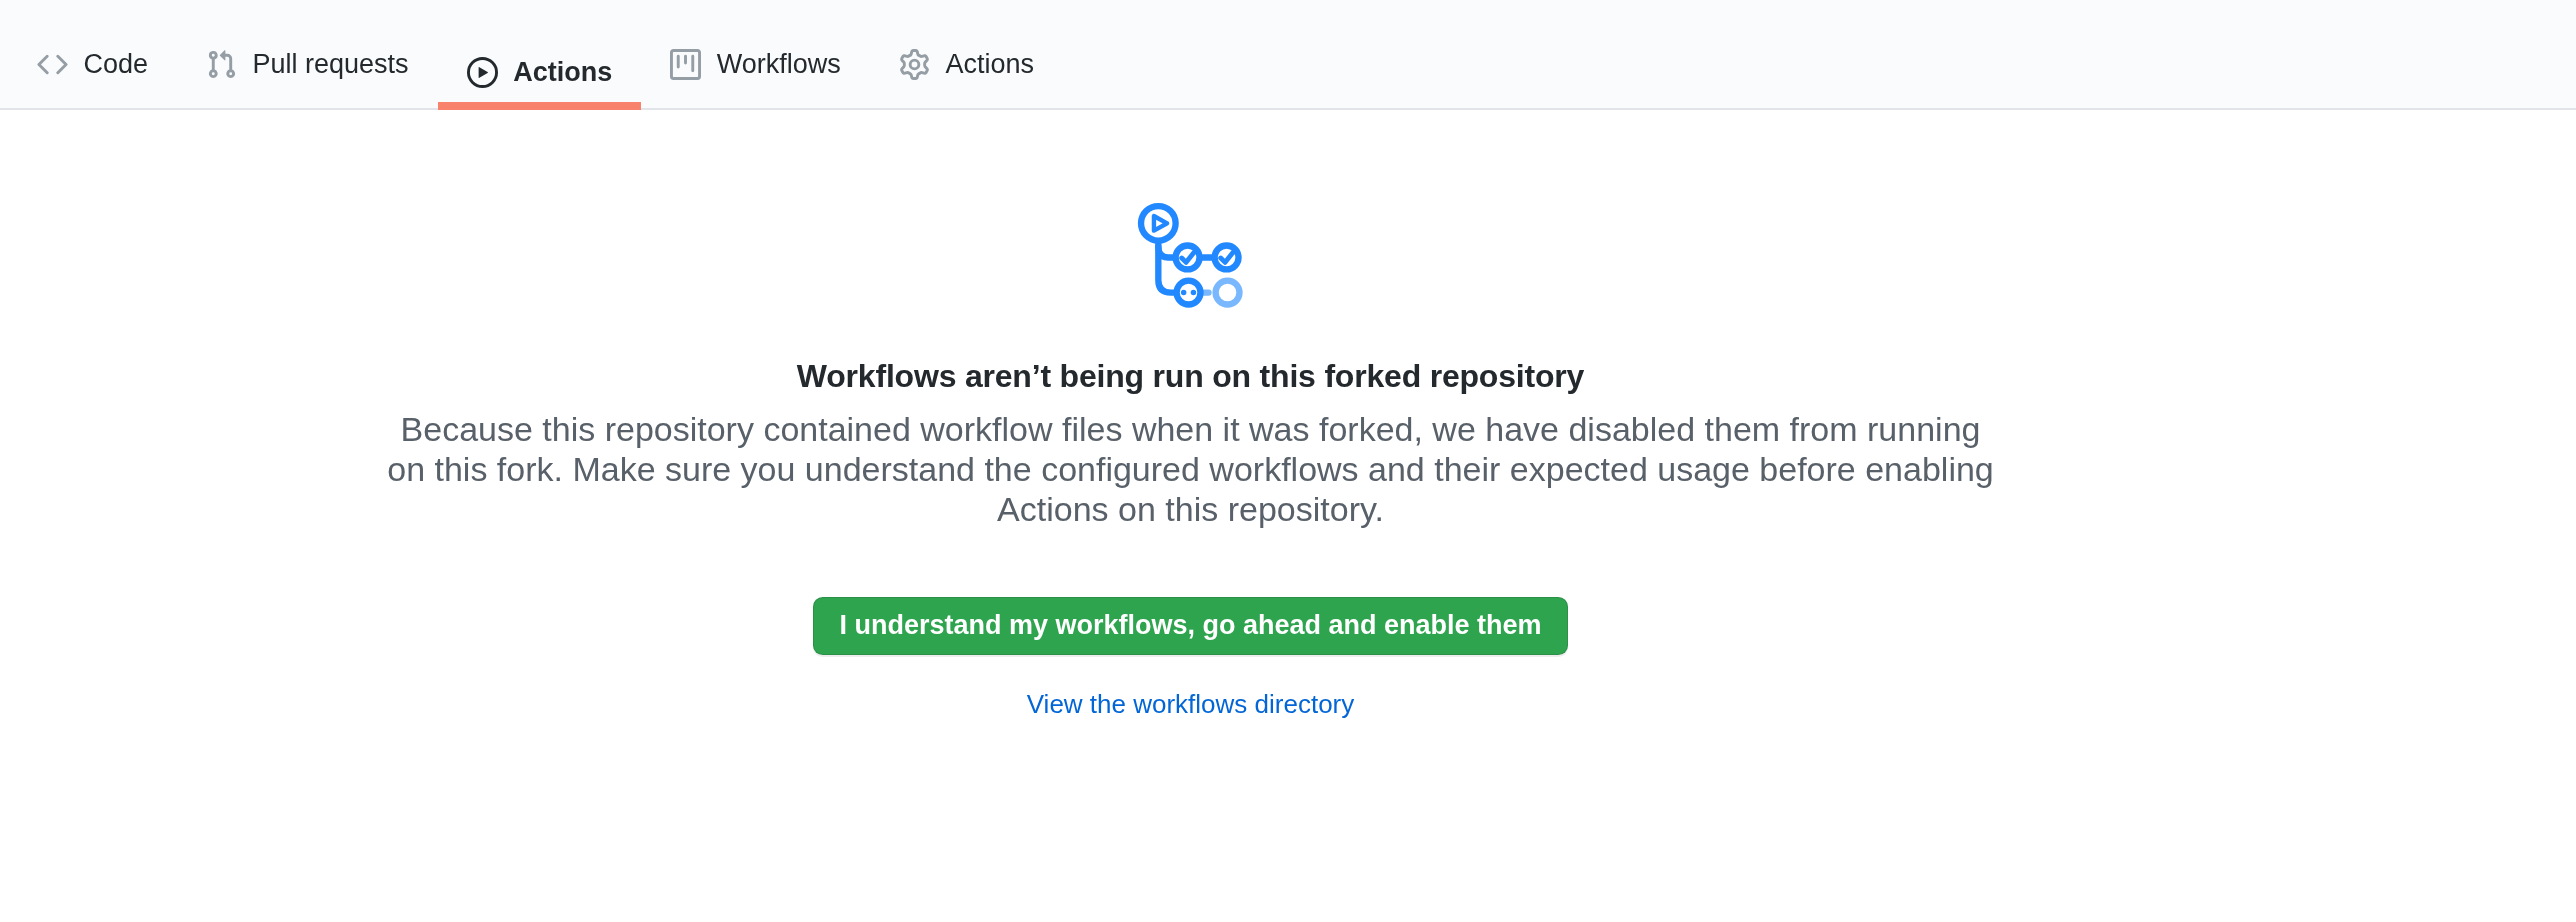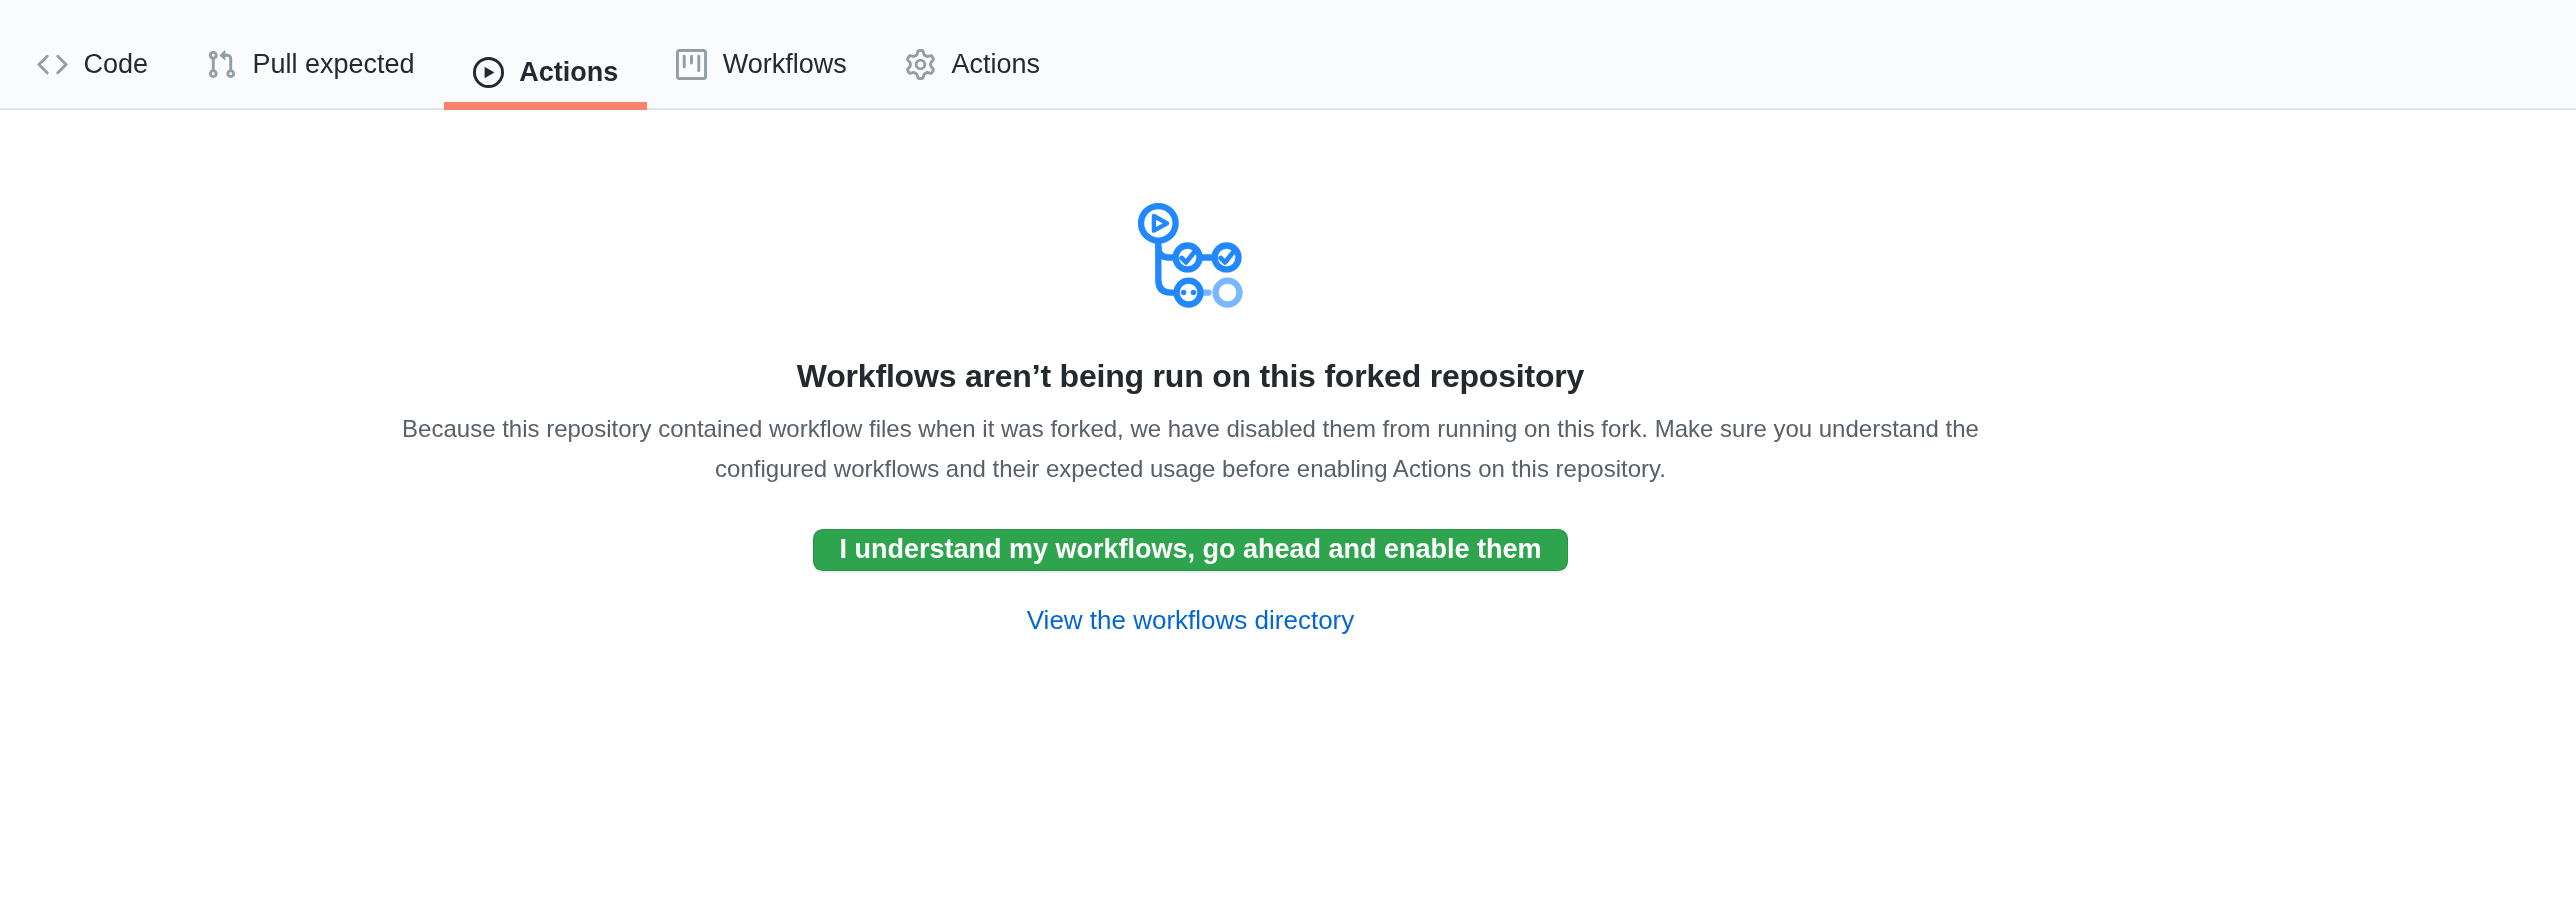--- a/index.html
+++ b/index.html
@@ -48,24 +48,24 @@
     padding-top:88px;text-align:center;
   }
   .workflow-illustration{width:117px;height:117px;}
   .workflow-illustration svg{display:block;}
   h1.es-title{
     margin:41px 0 0;font-size:32px;line-height:40px;font-weight:700;
     color:var(--heading);letter-spacing:-0.2px;
   }
   p.es-desc{
     margin:12.7px 0 0;max-width:1622px;
-    font-size:24px;line-height:40px;color:var(--body-text);
+    font-size:34px;line-height:40px;color:var(--body-text);
   }
   button.es-primary{
-    margin-top:40px;height:42px;padding:0 25.4px;
+    margin-top:68px;height:58px;padding:0 25.4px;
     background:var(--btn-green);color:#ffffff;
     font-family:inherit;font-size:27px;font-weight:700;line-height:1;
     border:1px solid rgba(27,31,35,0.15);border-radius:9.8px;
     box-shadow:0 2px 0 rgba(27,31,35,0.08);
     cursor:pointer;white-space:nowrap;
   }
   a.es-link{
     margin-top:34px;font-size:26px;line-height:1.2;
     color:var(--link-blue);text-decoration:none;cursor:pointer;
   }
@@ -81,21 +81,21 @@
         </svg>
       </span>
       <span class="tab-label">Code</span>
     </a>
     <a class="tab">
       <span class="tab-icon">
         <svg width="31" height="31" viewBox="0 0 16 16">
           <path d="M1.5 3.25a2.25 2.25 0 1 1 3 2.122v5.256a2.251 2.251 0 1 1-1.5 0V5.372A2.25 2.25 0 0 1 1.5 3.25Zm5.677-.177L9.573.677A.25.25 0 0 1 10 .854V2.5h1A2.5 2.5 0 0 1 13.5 5v5.628a2.251 2.251 0 1 1-1.5 0V5a1 1 0 0 0-1-1h-1v1.646a.25.25 0 0 1-.427.177L7.177 3.427a.25.25 0 0 1 0-.354ZM3.75 2.5a.75.75 0 1 0 0 1.5.75.75 0 0 0 0-1.5Zm0 9.5a.75.75 0 1 0 0 1.5.75.75 0 0 0 0-1.5Zm8.25.75a.75.75 0 1 0 1.5 0 .75.75 0 0 0-1.5 0Z"></path>
         </svg>
       </span>
-      <span class="tab-label">Pull expected</span>
+      <span class="tab-label">Pull requests</span>
     </a>
     <a class="tab active">
       <span class="tab-icon">
         <svg width="31" height="31" viewBox="0 0 16 16">
           <path d="M8 0a8 8 0 1 1 0 16A8 8 0 0 1 8 0ZM1.5 8a6.5 6.5 0 1 0 13 0 6.5 6.5 0 0 0-13 0Zm4.879-2.773 4.264 2.559a.25.25 0 0 1 0 .428l-4.264 2.559A.25.25 0 0 1 6 10.559V5.442a.25.25 0 0 1 .379-.215Z"></path>
         </svg>
       </span>
       <span class="tab-label">Actions</span>
     </a>
     <a class="tab">

